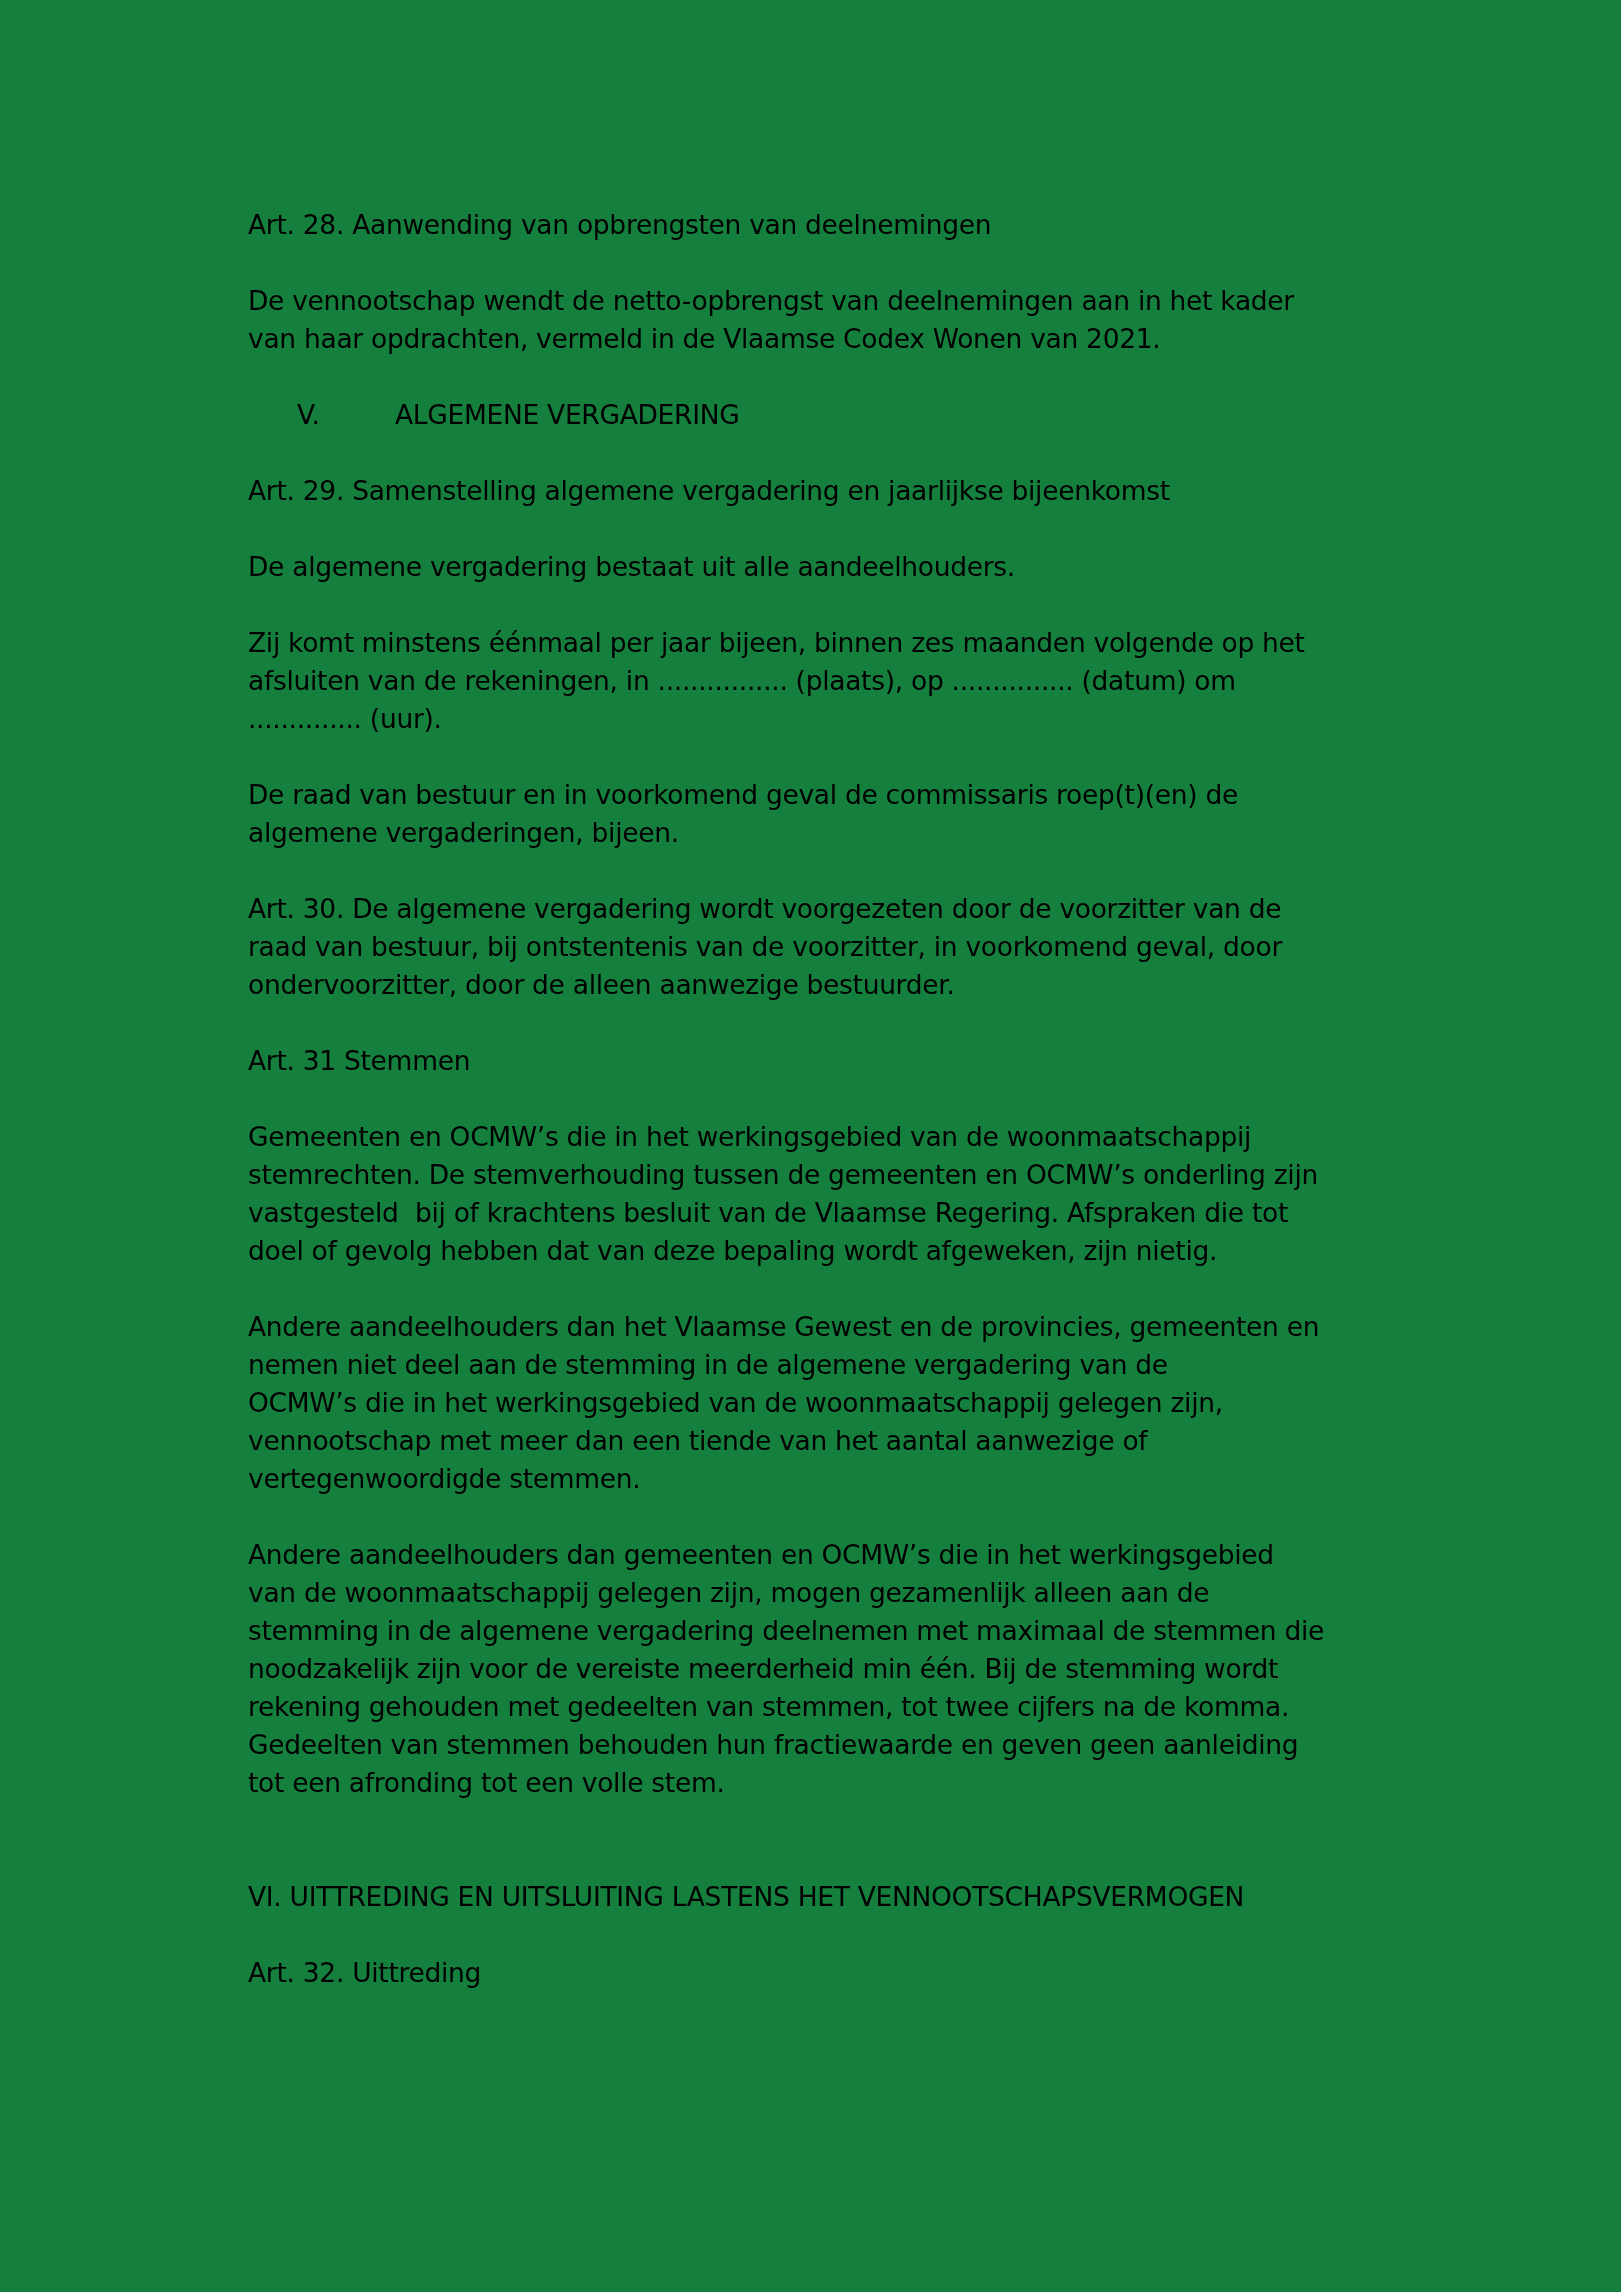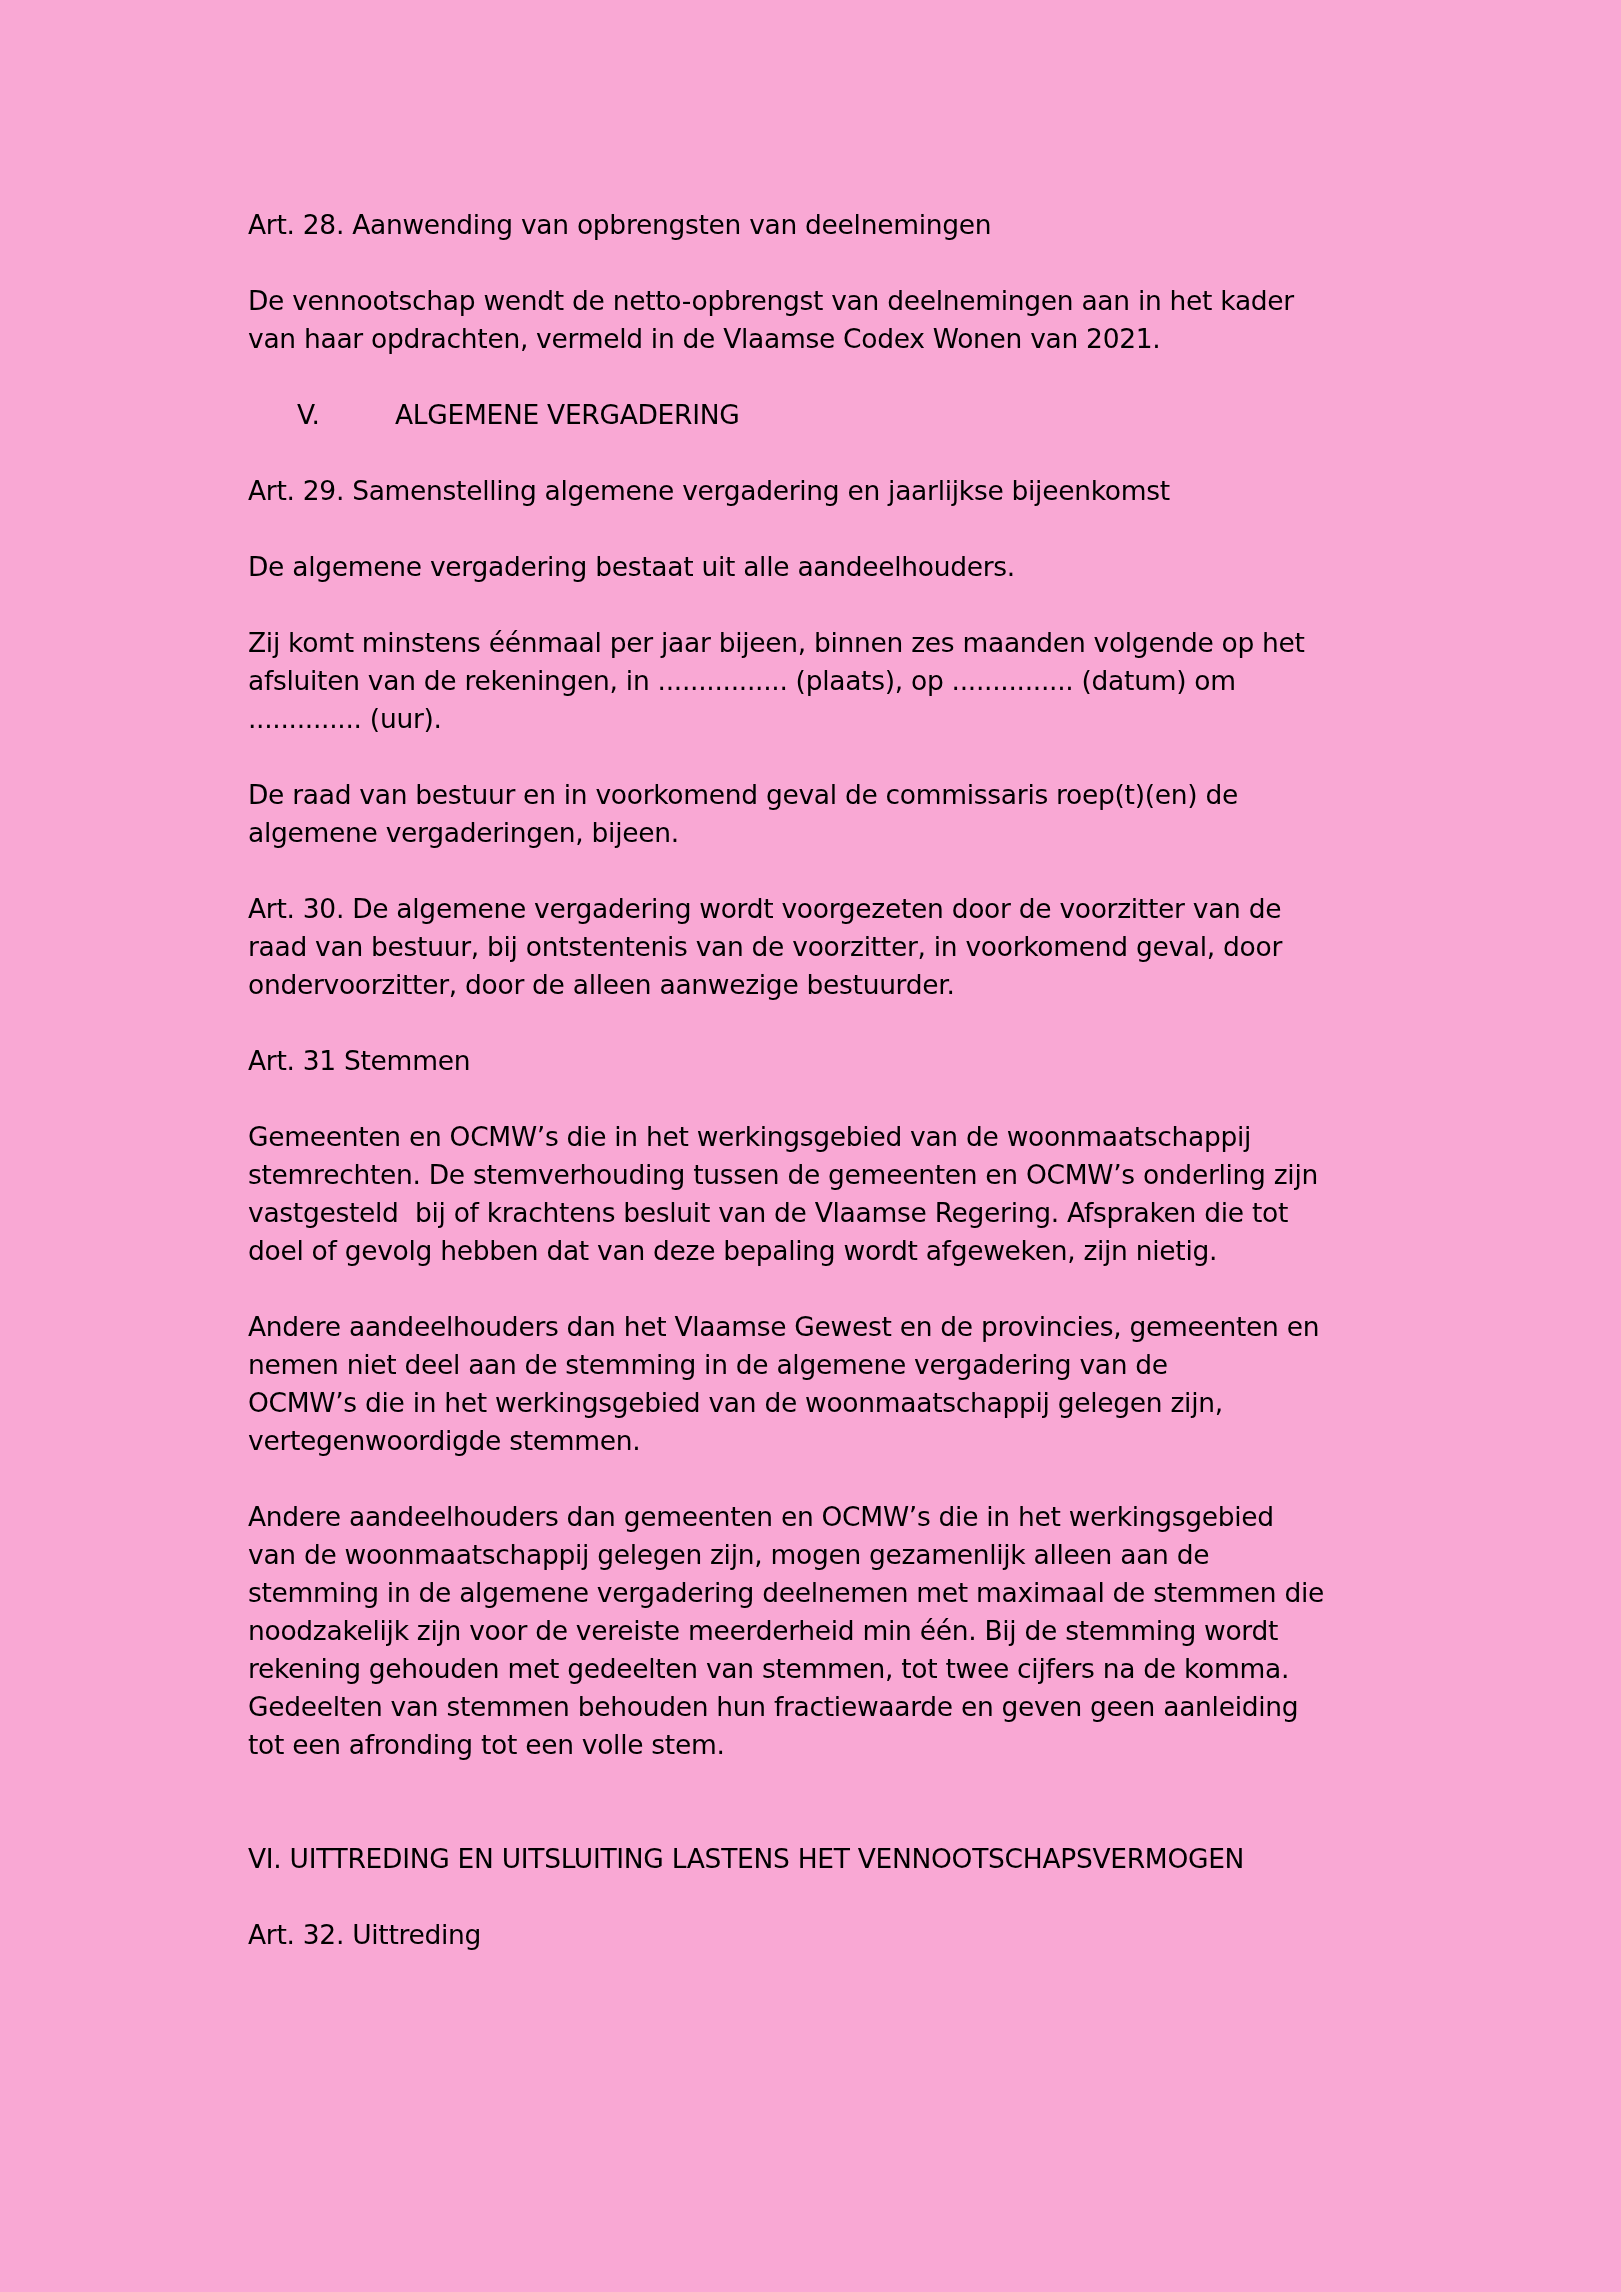--- a/index.html
+++ b/index.html
@@ -1,18 +1,18 @@
 <!DOCTYPE html>
 <html><head>
 <meta charset="utf-8">
 <style>
   html, body { margin: 0; padding: 0; background: #ffffff; }
   body { width: 1621px; height: 2293px; position: relative; overflow: hidden; }
   .page {
-    position: absolute; left: 0; top: 0; width: 1621px; height: 2293px; background: #f9a8d4;
+    position: absolute; left: 0; top: 0; width: 1621px; height: 2293px; background: #15803d;
   }
   .content {
     position: absolute; left: 248px; top: 206px; width: 1137px;
     font-family: "DejaVu Sans", sans-serif;
     font-size: 26.5px; line-height: 38px; color: #000000;
     letter-spacing: -0.3px;
   }
   .para { margin: 0 0 38px 0; white-space: normal; }
   .line { display: block; white-space: pre; }
   .section-v { position: relative; height: 38px; margin: 0 0 38px 0; }
@@ -67,20 +67,21 @@
     <p class="para">
       <span class="line">Gemeenten en OCMW’s die in het werkingsgebied van de woonmaatschappij</span>
       <span class="line">stemrechten. De stemverhouding tussen de gemeenten en OCMW’s onderling zijn</span>
       <span class="line">vastgesteld  bij of krachtens besluit van de Vlaamse Regering. Afspraken die tot</span>
       <span class="line">doel of gevolg hebben dat van deze bepaling wordt afgeweken, zijn nietig.</span>
     </p>
     <p class="para">
       <span class="line">Andere aandeelhouders dan het Vlaamse Gewest en de provincies, gemeenten en</span>
       <span class="line">nemen niet deel aan de stemming in de algemene vergadering van de</span>
       <span class="line">OCMW’s die in het werkingsgebied van de woonmaatschappij gelegen zijn,</span>
+      <span class="line">vennootschap met meer dan een tiende van het aantal aanwezige of</span>
       <span class="line">vertegenwoordigde stemmen.</span>
     </p>
     <p class="para">
       <span class="line">Andere aandeelhouders dan gemeenten en OCMW’s die in het werkingsgebied</span>
       <span class="line">van de woonmaatschappij gelegen zijn, mogen gezamenlijk alleen aan de</span>
       <span class="line">stemming in de algemene vergadering deelnemen met maximaal de stemmen die</span>
       <span class="line">noodzakelijk zijn voor de vereiste meerderheid min één. Bij de stemming wordt</span>
       <span class="line">rekening gehouden met gedeelten van stemmen, tot twee cijfers na de komma.</span>
       <span class="line">Gedeelten van stemmen behouden hun fractiewaarde en geven geen aanleiding</span>
       <span class="line">tot een afronding tot een volle stem.</span>

